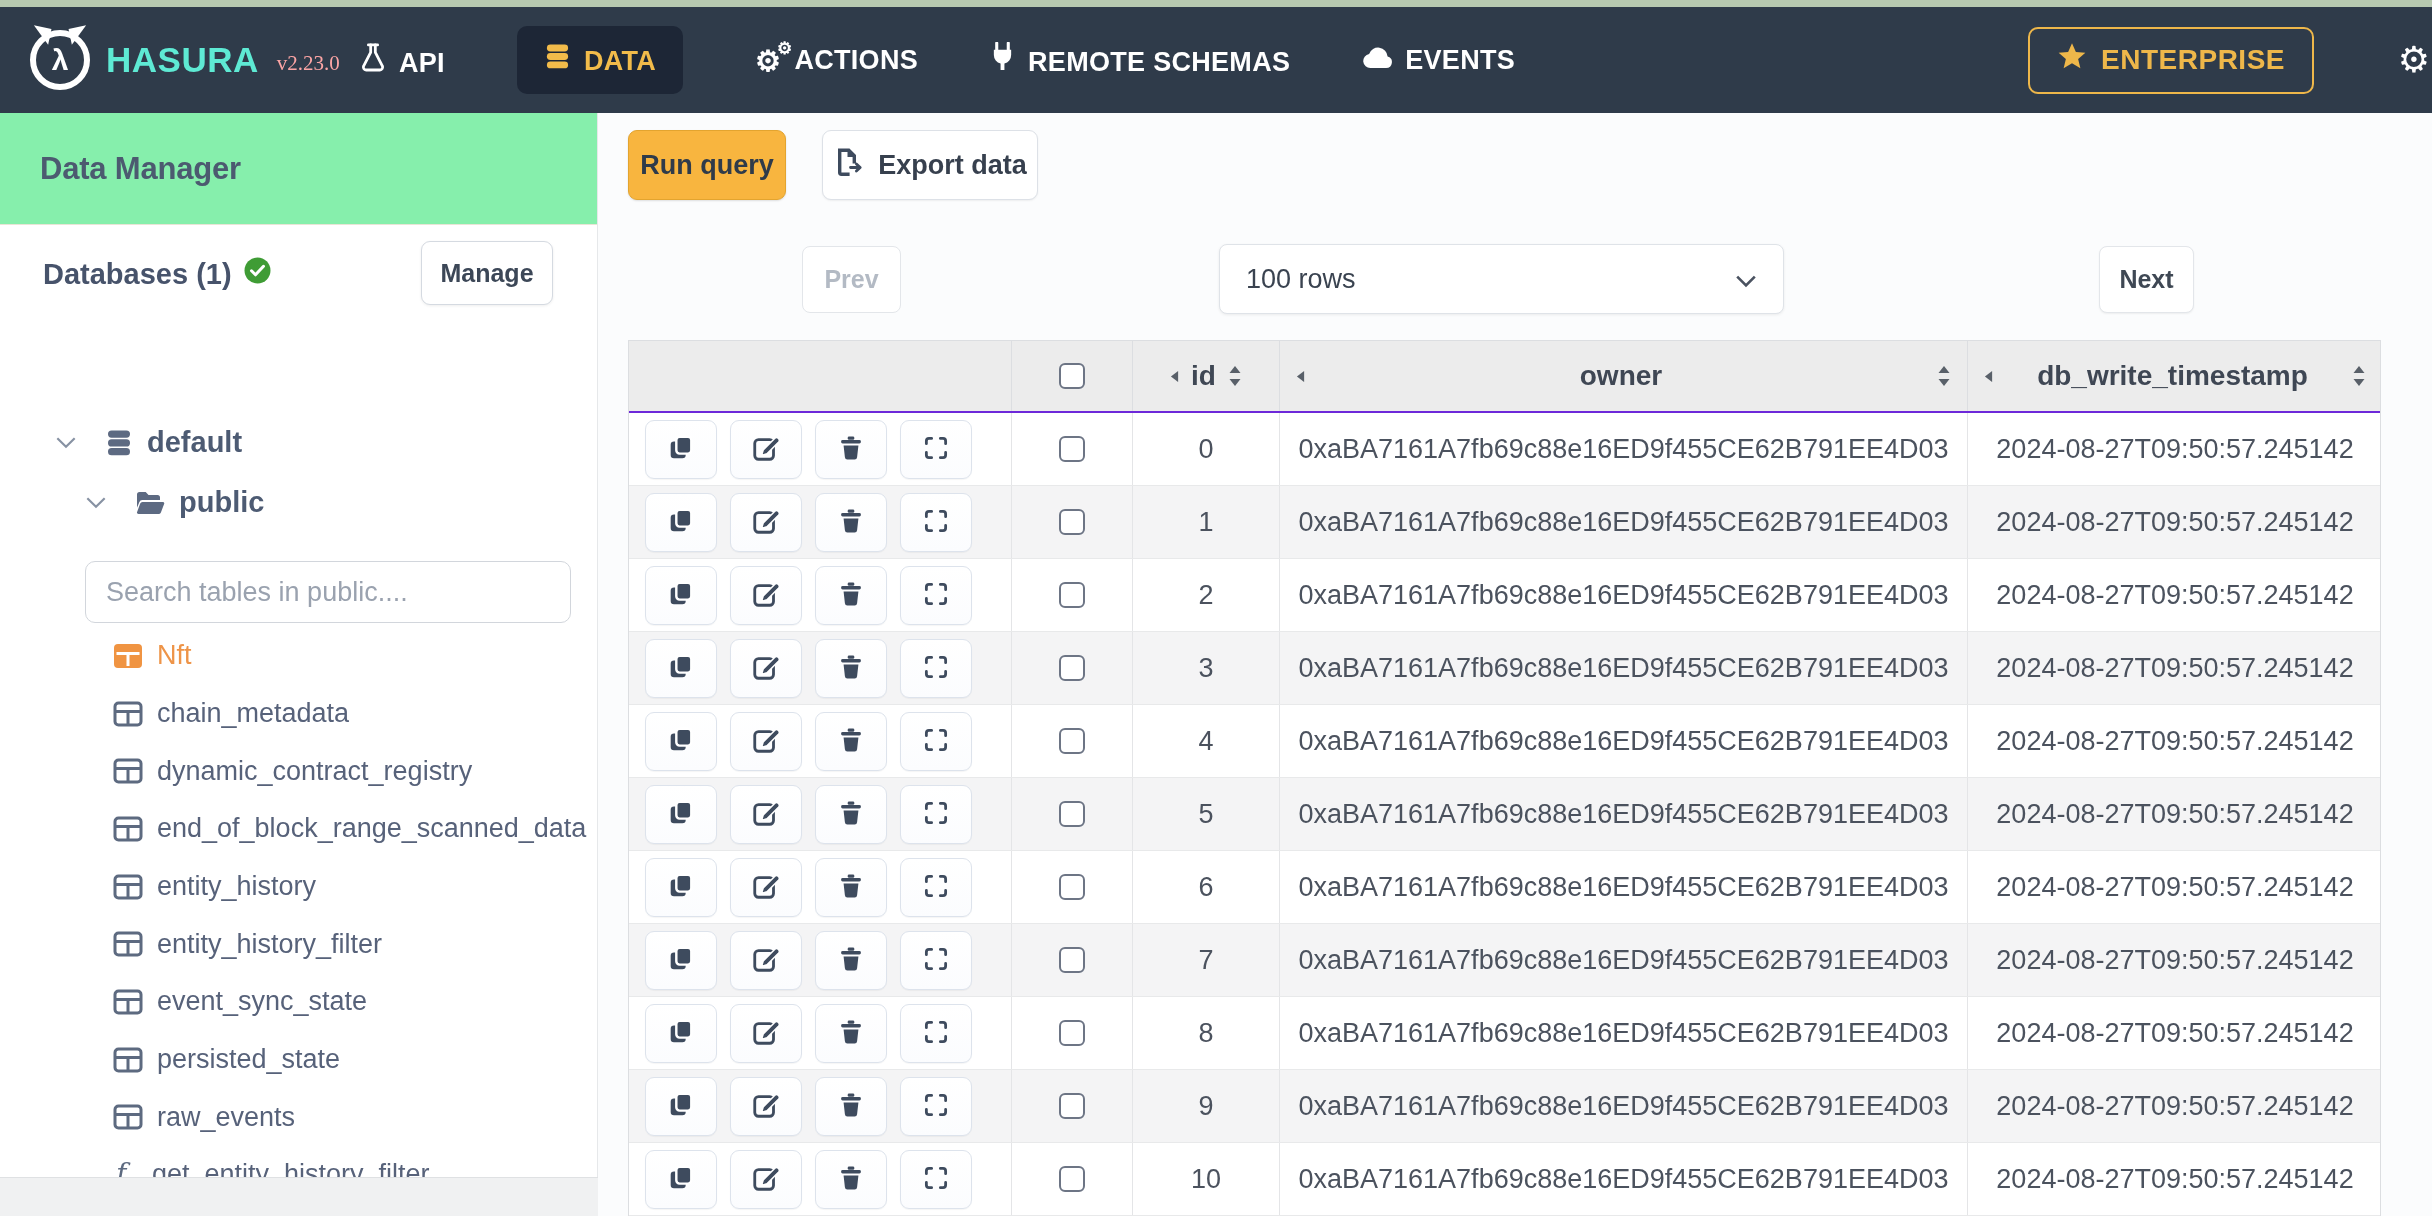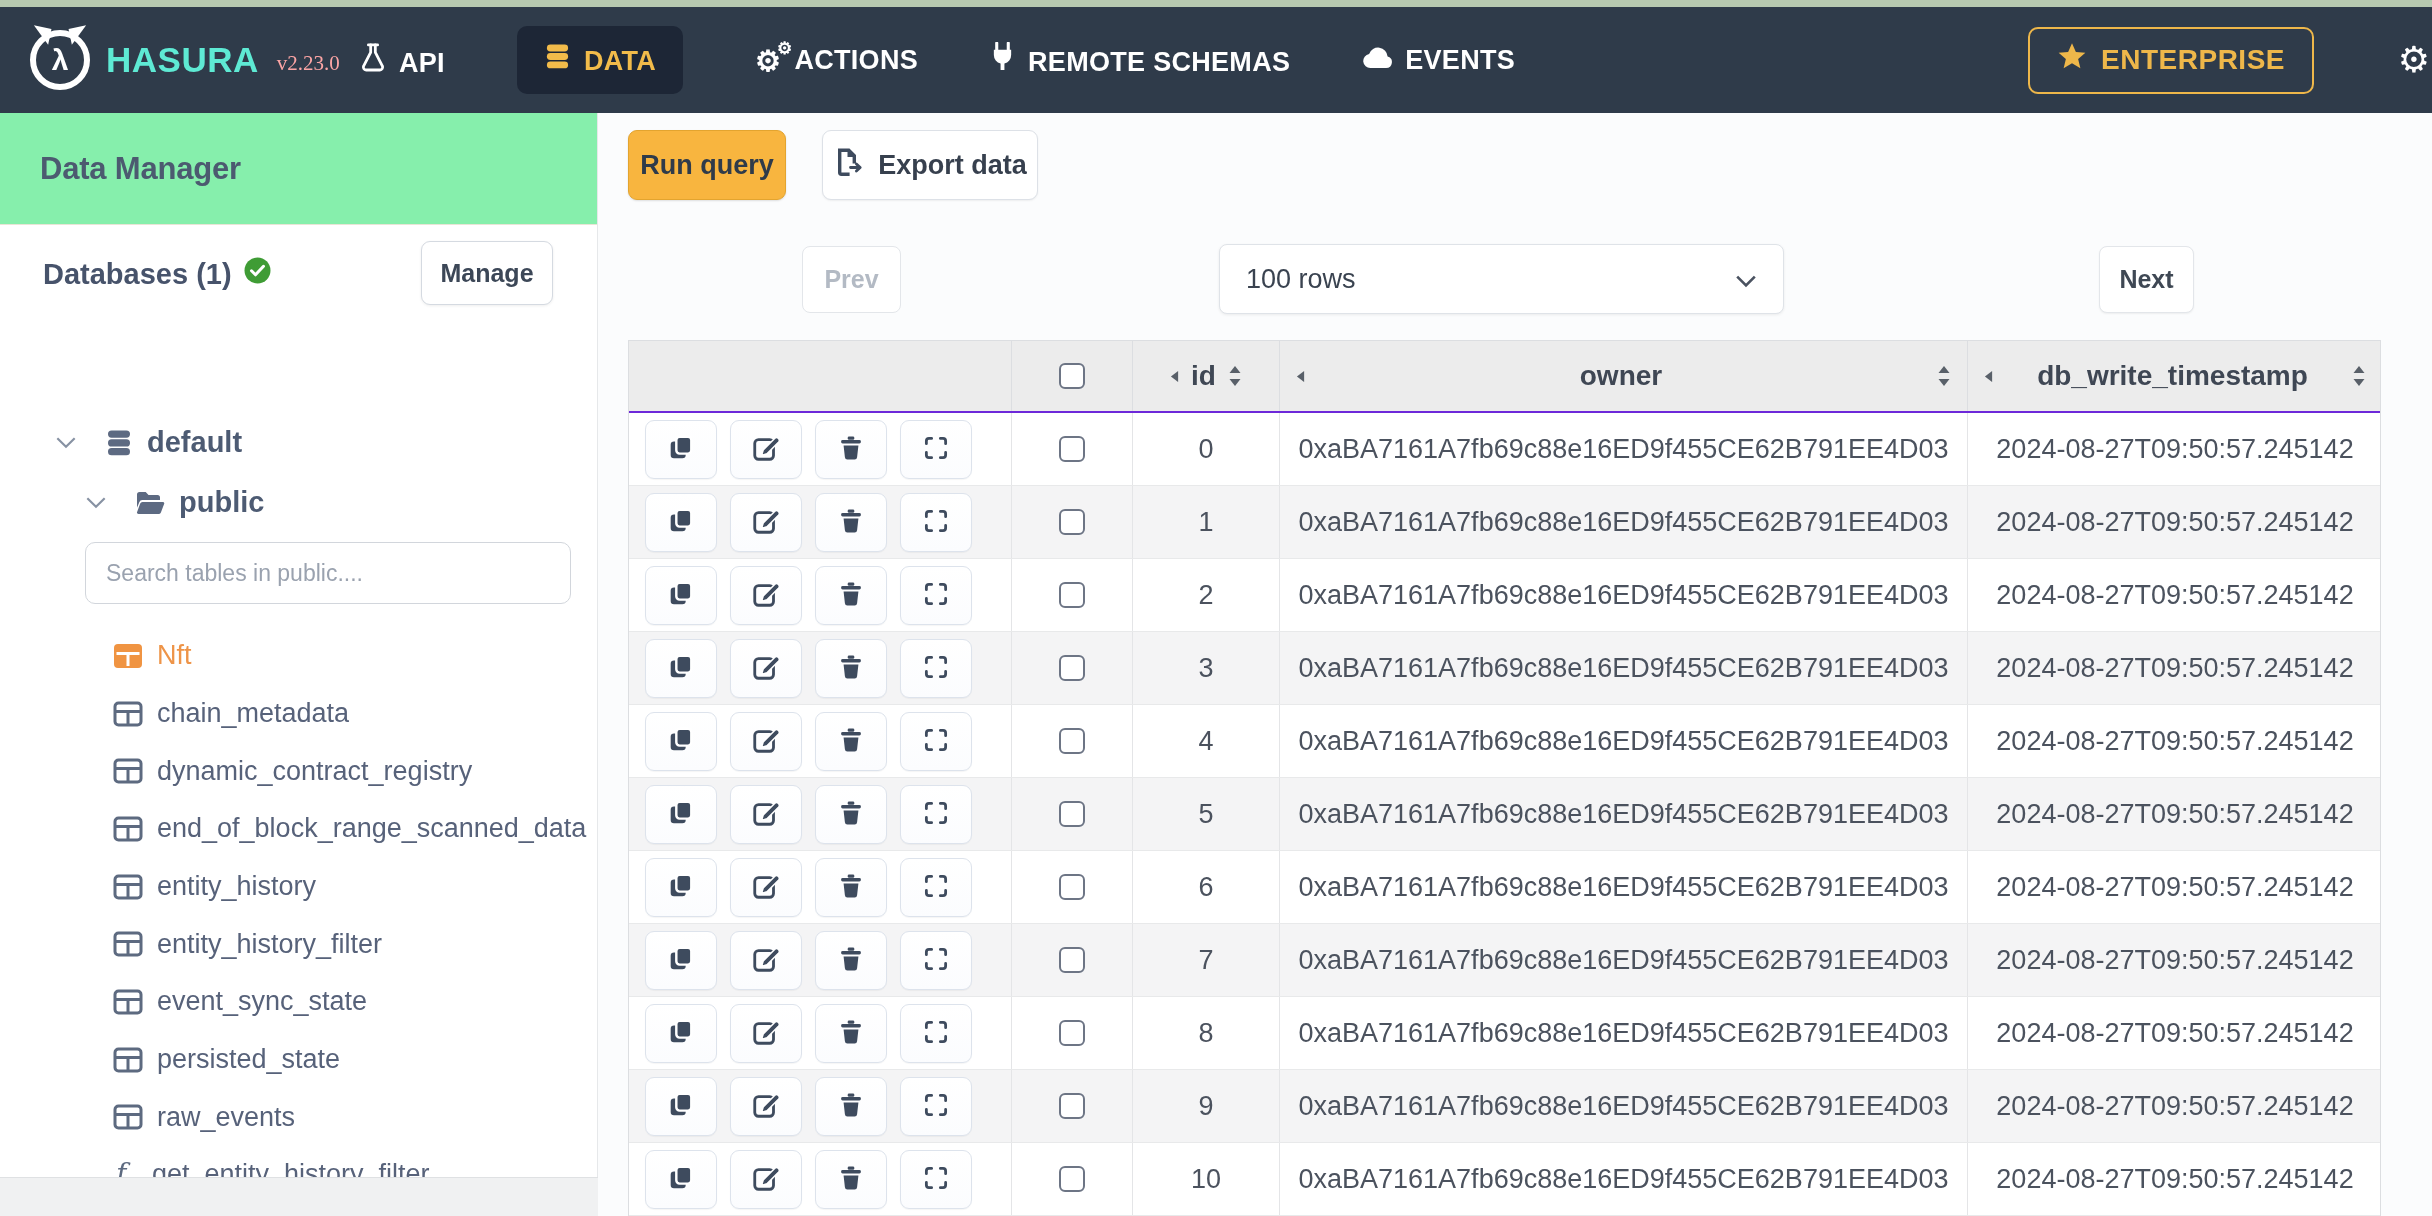--- a/index.html
+++ b/index.html
@@ -47,22 +47,22 @@
               color:#47536b; font-size:29px; font-weight:700; display:flex; align-items:center; gap:12px; }
   .manage-btn { position:absolute; left:421px; top:0; width:132px; height:64px; background:#fff;
        border:1px solid #d5dae1; border-radius:9px; box-shadow:0 1px 3px rgba(0,0,0,0.07);
        color:#3c4757; font-size:25px; font-weight:700; cursor:pointer; }
   .tree-row { position:absolute; display:flex; align-items:center; color:#4d5b73;
               font-size:29px; font-weight:700; }
   .tree-default { top:313px; left:55px; }
   .tree-public  { top:373px; left:85px; }
   .tree-row .chev { margin-right:28px; display:flex; }
   .tree-row .node-icon { margin-right:14px; display:flex; color:#5d6a82; }
-  .search-input { position:absolute; left:85px; top:429px; width:486px; height:62px;
-       border:1.5px solid #d2d6dc; border-radius:10px; padding:0 20px; font-size:23px;
+  .search-input { position:absolute; left:85px; top:448px; width:486px; height:62px;
+       border:1.5px solid #d2d6dc; border-radius:10px; padding:0 20px; font-size:27px;
        color:#4d5b73; background:#fff; outline:none; font-family:"Liberation Sans",sans-serif; }
   .search-input::placeholder { color:#9aa2af; }
   .tables-list { position:absolute; top:514px; left:0; width:100%; list-style:none; }
   .tbl-item { height:57.7px; display:flex; align-items:center; padding-left:113px;
               color:#57627a; font-size:27px; cursor:pointer; }
   .tbl-item .icon { display:flex; margin-right:14px; color:#5d6a80; }
   .tbl-item .icon-active { display:none; }
   .tbl-item.active { color:#ee9448; }
   .tbl-item.active .icon-active { display:flex; }
   .fn-item { position:absolute; top:1033px; left:0; width:100%; height:57.7px; display:flex;

